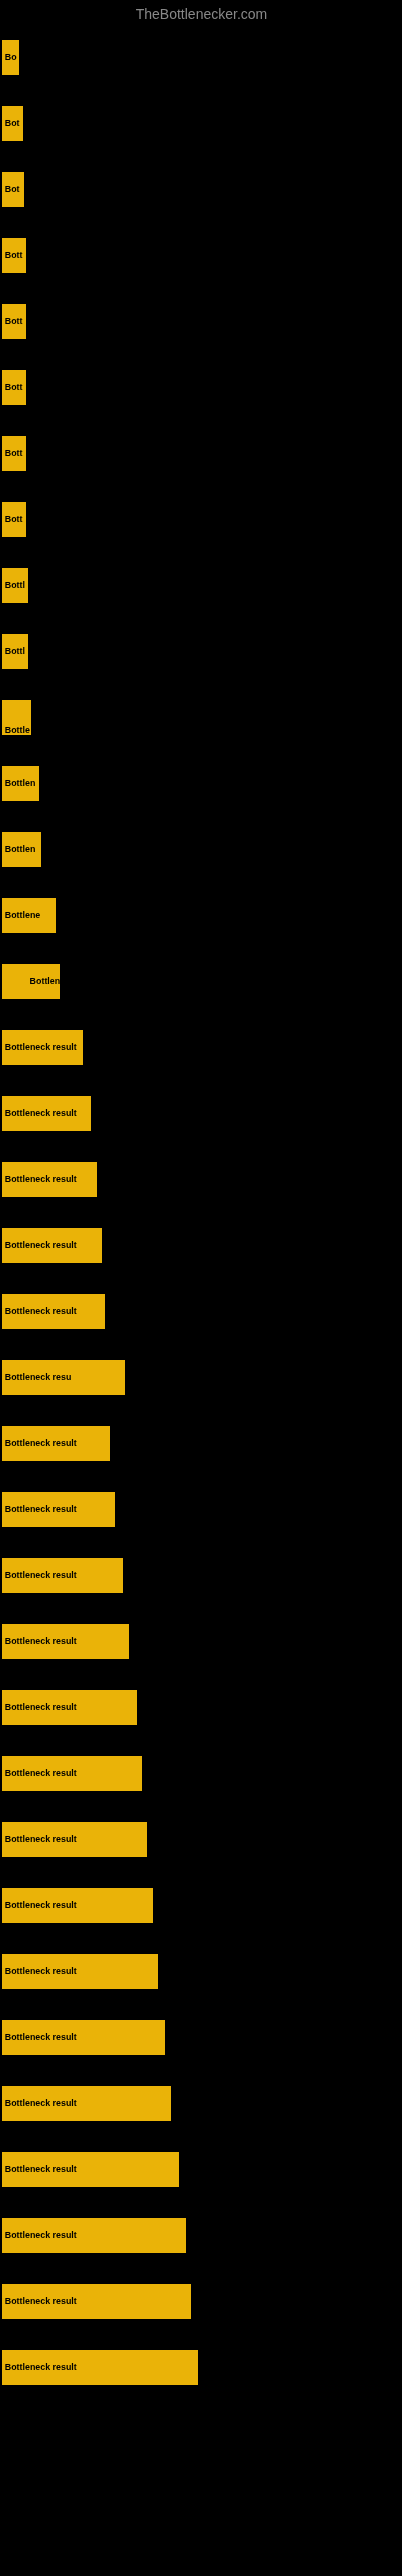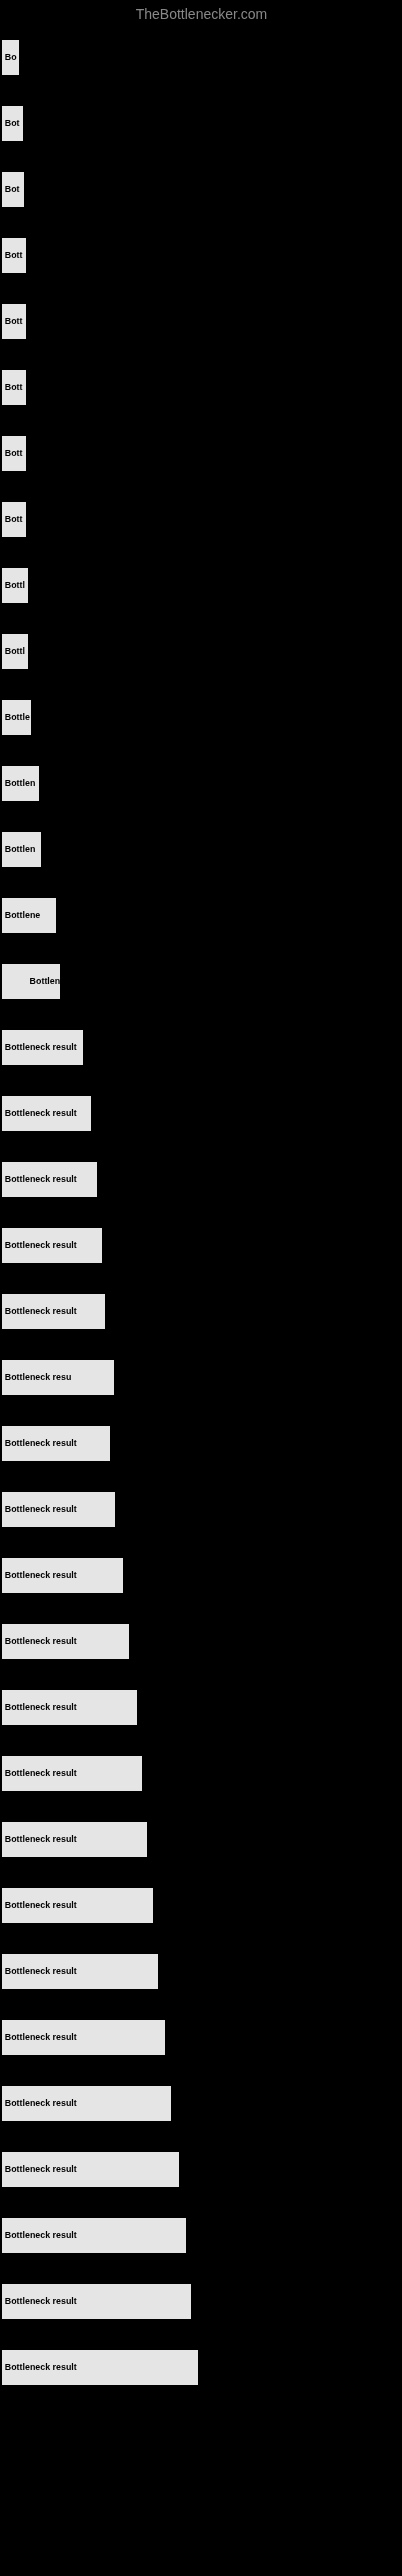--- a/index.html
+++ b/index.html
@@ -31,21 +31,21 @@
       right: 0;
       padding-left: 1.6px;
     }
     .bar-row {
       display: flex;
       align-items: center;
       margin-bottom: 0px;
       height: 66px;
     }
     .bar {
-      background-color: #e5e5e5;
+      background-color: #eab308;
       height: 35px;
       display: flex;
       align-items: center;
       padding-left: 3.2px;
       overflow: hidden;
       white-space: nowrap;
     }
     .bar-label {
       color: #000000;
       font-size: 8.9px;
@@ -102,21 +102,21 @@
       <div class="bar" style="width: 26px;">
         <span class="bar-label">Bottl</span>
       </div>
     </div>
     <div class="bar-row">
       <div class="bar" style="width: 26px;">
         <span class="bar-label">Bottl</span>
       </div>
     </div>
     <div class="bar-row">
-      <div class="bar" style="width: 29px;">
+      <div class="bar" style="width: 29px; align-items: flex-end;">
         <span class="bar-label">Bottle</span>
       </div>
     </div>
     <div class="bar-row">
       <div class="bar" style="width: 37px;">
         <span class="bar-label">Bottlen</span>
       </div>
     </div>
     <div class="bar-row">
       <div class="bar" style="width: 39px;">
@@ -152,21 +152,21 @@
       <div class="bar" style="width: 100px;">
         <span class="bar-label">Bottleneck result</span>
       </div>
     </div>
     <div class="bar-row">
       <div class="bar" style="width: 103px;">
         <span class="bar-label">Bottleneck result</span>
       </div>
     </div>
     <div class="bar-row">
-      <div class="bar" style="width: 112px;">
+      <div class="bar" style="width: 123px;">
         <span class="bar-label">Bottleneck resu</span>
       </div>
     </div>
     <div class="bar-row">
       <div class="bar" style="width: 108px;">
         <span class="bar-label">Bottleneck result</span>
       </div>
     </div>
     <div class="bar-row">
       <div class="bar" style="width: 113px;">

